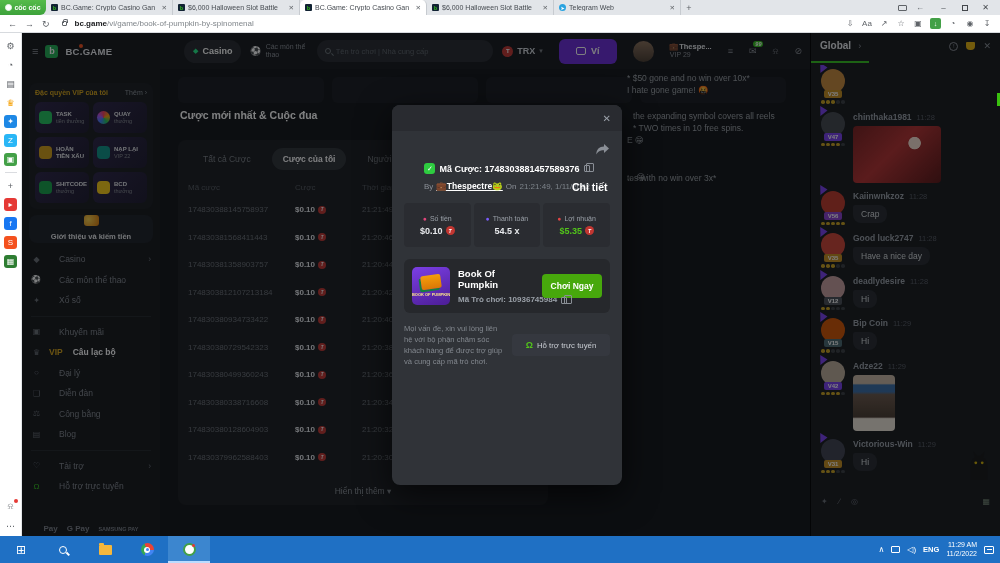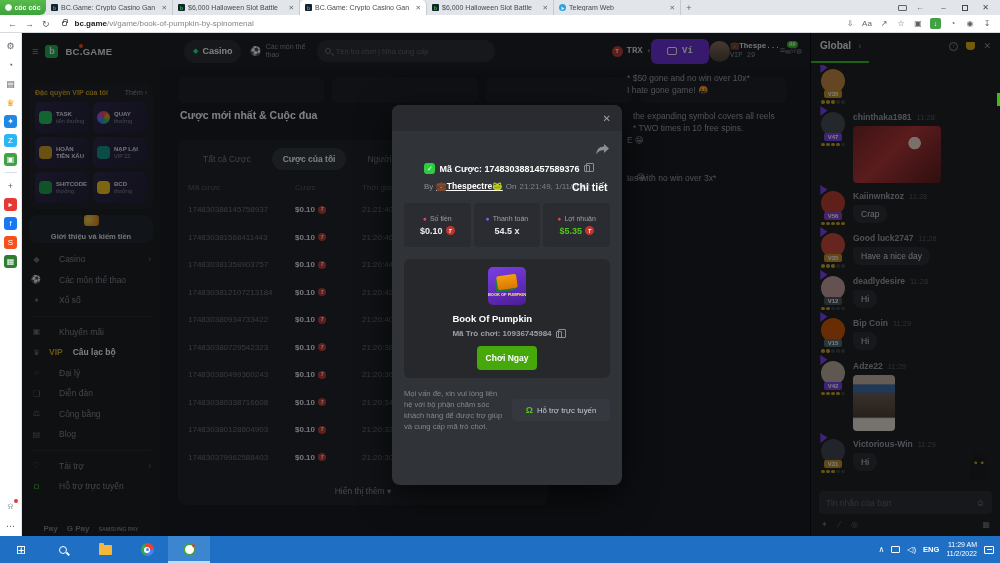--- a/index.html
+++ b/index.html
@@ -83,21 +83,21 @@
   .dmnd{color:#24ee89;font-size:7px;}
   .pill-t{color:#fff;font-weight:bold;font-size:9px;}
   .sports{display:flex;align-items:center;gap:4px;color:#8b9097;}
   .sports .lbl{font-size:7px;line-height:1.15;width:42px;}
   .sball{font-size:9px;}
   .search{width:178px;height:22px;background:#26292e;border-radius:11px;display:flex;align-items:center;gap:5px;padding:0 8px;}
   .mag{width:6px;height:6px;border:1px solid #6d737b;border-radius:50%;position:relative;flex-shrink:0;}
   .mag::after{content:"";position:absolute;left:5px;top:5px;width:3px;height:1px;background:#6d737b;transform:rotate(45deg);}
   .search input{flex:1;background:none;border:none;outline:none;font-size:7.5px;color:#aab;font-family:inherit;}
   .search input::placeholder{color:#5d636b;}
-  .hgrp{margin-left:auto;display:flex;align-items:center;gap:0;padding-right:8px;font-family:Liberation Mono, monospace;}
+  .hgrp{margin-left:auto;display:flex;align-items:center;gap:16px;padding-right:8px;}
   .trx{display:flex;align-items:center;gap:4px;}
   .coin{width:11px;height:11px;border-radius:50%;background:#c23631;color:#fff;font-size:6px;font-weight:bold;display:flex;align-items:center;justify-content:center;flex-shrink:0;}
   .trx-t{color:#d0d4d9;font-size:9px;font-weight:bold;}
   .cdn{color:#777c83;font-size:7px;}
   .wallet{height:25px;width:58px;background:#6b2bd9;border-radius:6px;display:flex;align-items:center;justify-content:center;gap:5px;}
   .wic{width:10px;height:8px;border:1px solid #fff;border-radius:2px;}
   .wallet-t{color:#fff;font-weight:bold;font-size:9px;}
   .hava{width:21px;height:21px;border-radius:50%;background:linear-gradient(#8a6f5a,#4a3c30);}
   .hnames{line-height:1.2;}
   .hname{color:#e8eaed;font-size:7.5px;font-weight:bold;white-space:nowrap;}
@@ -188,21 +188,21 @@
   .m-byrow{display:flex;justify-content:center;align-items:baseline;gap:3px;margin-top:7px;font-size:8px;color:#8b9097;}
   .m-user{color:#fff;font-weight:bold;text-decoration:underline;font-size:8.5px;}
   .m-dt{color:#7d838a;}
   .m-stats{display:flex;gap:3px;margin-top:12px;}
   .stat{flex:1;background:#2a2c31;border-radius:4px;height:44px;display:flex;flex-direction:column;align-items:center;justify-content:center;gap:4px;}
   .stat-l{display:flex;gap:3px;font-size:7px;color:#9aa0a8;align-items:center;}
   .stat-ico{font-size:6.5px;}
   .stat-v{font-size:9px;font-weight:bold;color:#e8eaed;display:flex;gap:3px;align-items:center;}
   .stat-v.green{color:#52c41a;}
   .stat .coin{width:9px;height:9px;font-size:5px;}
-  .m-game{margin-top:12px;background:#26282c;border-radius:6px;padding:8px;display:flex;gap:8px;align-items:center;flex-direction:column;}
+  .m-game{margin-top:12px;background:#26282c;border-radius:6px;padding:8px;display:flex;gap:8px;align-items:center;}
   .thumb{width:38px;height:38px;border-radius:5px;background:linear-gradient(160deg,#7b3fe4,#4c1d95);flex-shrink:0;display:flex;flex-direction:column;align-items:center;justify-content:center;overflow:hidden;}
   .book{width:20px;height:14px;background:linear-gradient(#f59e0b,#d97706);border-radius:2px;box-shadow:-2px 2px 0 #15803d;transform:rotate(-8deg);}
   .thumb-cap{font-size:4px;color:#fde68a;font-weight:bold;margin-top:3px;white-space:nowrap;}
   .g-info{flex:1;min-width:0;}
   .g-name{font-size:9.5px;font-weight:bold;color:#fff;}
   .g-idrow{display:flex;align-items:flex-end;gap:4px;margin-top:5px;font-size:8px;color:#9aa0a8;white-space:nowrap;font-weight:bold;}
   .play{width:60px;height:24px;background:#47a80c;border-radius:4px;color:#fff;font-weight:bold;font-size:8.5px;display:flex;align-items:center;justify-content:center;flex-shrink:0;}
   .m-note{margin-top:10px;display:flex;gap:8px;align-items:center;}
   .note-t{flex:1;font-size:7.6px;color:#83888f;line-height:1.45;}
   .support{width:98px;height:22px;background:#35383f;border-radius:4px;display:flex;align-items:center;justify-content:center;gap:4px;flex-shrink:0;}
@@ -780,24 +780,20 @@
   </div>
         </div>
       <div class="catstk">
         <svg width="26" height="30" viewBox="0 0 24 28">
             <path d="M4 28 L4 15 Q4 9 8 7 L6.5 1 L11 5.5 Q12 5 13 5.5 L17.5 1 L16 7 Q20 9 20 15 L20 28 Z" fill="#161616"></path>
             <circle cx="9" cy="12" r="1.3" fill="#d4b106"></circle>
             <circle cx="15" cy="12" r="1.3" fill="#d4b106"></circle>
           </svg>
       </div>
       <div class="c-bottom">
-        <div class="c-input">
-          <input placeholder="Tin nhắn của bạn" style="">
-          <span class="smiley">☺</span>
-        </div>
         <div class="c-tools">
           <span>✦</span>
           <span>∕</span>
           <span>◎</span>
           <span class="ktool">▦</span>
         </div>
       </div>
       <span class="sliver"></span>
     </div>
 

